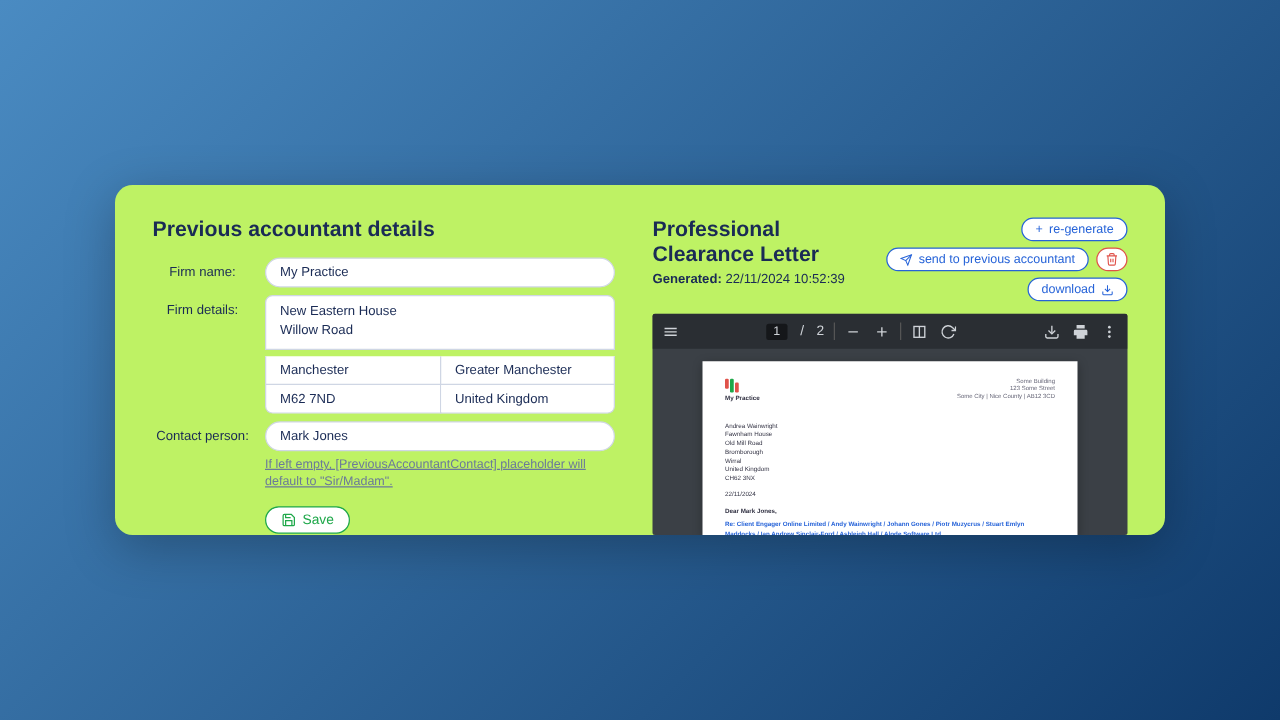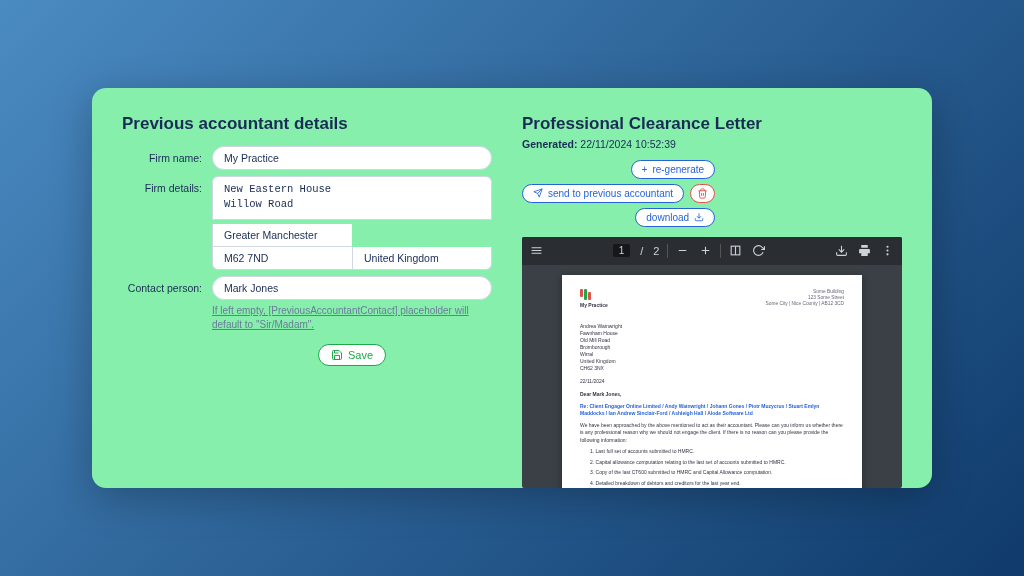--- a/index.html
+++ b/index.html
@@ -4,50 +4,50 @@
 <style>
   * { box-sizing: border-box; margin: 0; padding: 0; }
   body {
     font-family: -apple-system, BlinkMacSystemFont, "Segoe UI", Arial, sans-serif;
     width: 1024px; height: 576px;
     background: linear-gradient(135deg, #4a8bc2 0%, #0f3a6b 100%);
     display: flex; align-items: center; justify-content: center;
     overflow: hidden;
   }
   .card {
-    background: #86efac; border-radius: 14px; width: 840px; height: 400px;
+    background: #bef264; border-radius: 14px; width: 840px; height: 280px;
     display: flex; padding: 26px 30px 0 30px; gap: 30px;
     box-shadow: 0 10px 40px rgba(0,0,0,.25);
     overflow: hidden;
   }
   .left { width: 370px; }
   .right { flex: 1; display: flex; flex-direction: column; }
   h2 { color: #1a2b55; font-size: 17px; font-weight: 700; margin-bottom: 12px; }
   .row { display: flex; align-items: flex-start; margin-bottom: 6px; }
-  .lbl { width: 90px; text-align: right; padding-right: 10px; font-size: 10.5px; color: #1a2b55; padding-top: 6px; }
+  .lbl { width: 90px; text-align: center; padding-right: 10px; font-size: 10.5px; color: #1a2b55; padding-top: 6px; }
   .fld { flex: 1; }
   .pill, .ta, .gridcell {
     width: 100%; border: 1px solid #cfd6e4; border-radius: 14px;
     padding: 5px 11px; font-size: 10.5px; color: #1a2b55; background: #fff;
     font-family: inherit;
   }
-  .ta { border-radius: 6px 6px 0 0; height: 44px; resize: none; line-height: 1.4; font-family: Liberation Mono, monospace; }
+  .ta { border-radius: 6px 6px 0 0; height: 44px; resize: none; line-height: 1.4; }
   .grid { display: grid; grid-template-columns: 1fr 1fr; }
   .gridcell { border-radius: 0; border-top: none; }
   .gridcell:first-child { border-right: none; }
   .grid + .grid .gridcell:first-child { border-bottom-left-radius: 6px; }
   .grid + .grid .gridcell:last-child { border-bottom-right-radius: 6px; }
   .hint { font-size: 10px; color: #6b7a99; margin-top: 4px; line-height: 1.4; text-decoration: underline; }
-  .save-wrap { display: flex; justify-content: center; margin-top: 12px; padding-left: 90px; }
+  .save-wrap { display: flex; justify-content: flex-start; margin-top: 12px; padding-left: 90px; }
   .save-btn {
     border: 1px solid #1fa84a; color: #1fa84a; background: #fff;
     border-radius: 14px; font-size: 11px; padding: 4px 12px;
     display: inline-flex; align-items: center; gap: 5px; cursor: pointer;
   }
-  .right-head { display: flex; align-items: flex-start; gap: 10px; flex-direction: column; }
+  .right-head { display: flex; align-items: flex-start; gap: 10px; }
   .right-title { flex: 1; }
   .right-title h2 { margin-bottom: 4px; line-height: 1.15; }
   .gen { font-size: 10.5px; color: #1a2b55; }
   .gen b { font-weight: 700; }
   .actions { display: flex; flex-direction: column; align-items: flex-end; gap: 5px; }
   .actions .arow { display: flex; gap: 6px; }
   .chip {
     border: 1px solid #2663d8; color: #2663d8; background: #fff;
     border-radius: 14px; font-size: 10px; padding: 3px 10px;
     display: inline-flex; align-items: center; gap: 5px; cursor: pointer;
@@ -96,20 +96,21 @@
       <div class="lbl">Firm name:</div>
       <div class="fld"><input class="pill" value="My Practice" style=""></div>
     </div>
 
     <div class="row">
       <div class="lbl">Firm details:</div>
       <div class="fld">
         <textarea class="ta" style="">New Eastern House
 Willow Road</textarea>
         <div class="grid">
+          <input class="gridcell" value="Manchester" style="">
           <input class="gridcell" value="Greater Manchester" style="">
         </div>
         <div class="grid">
           <input class="gridcell" value="M62 7ND" style="">
           <input class="gridcell" value="United Kingdom" style="">
         </div>
       </div>
     </div>
 
     <div class="row">

